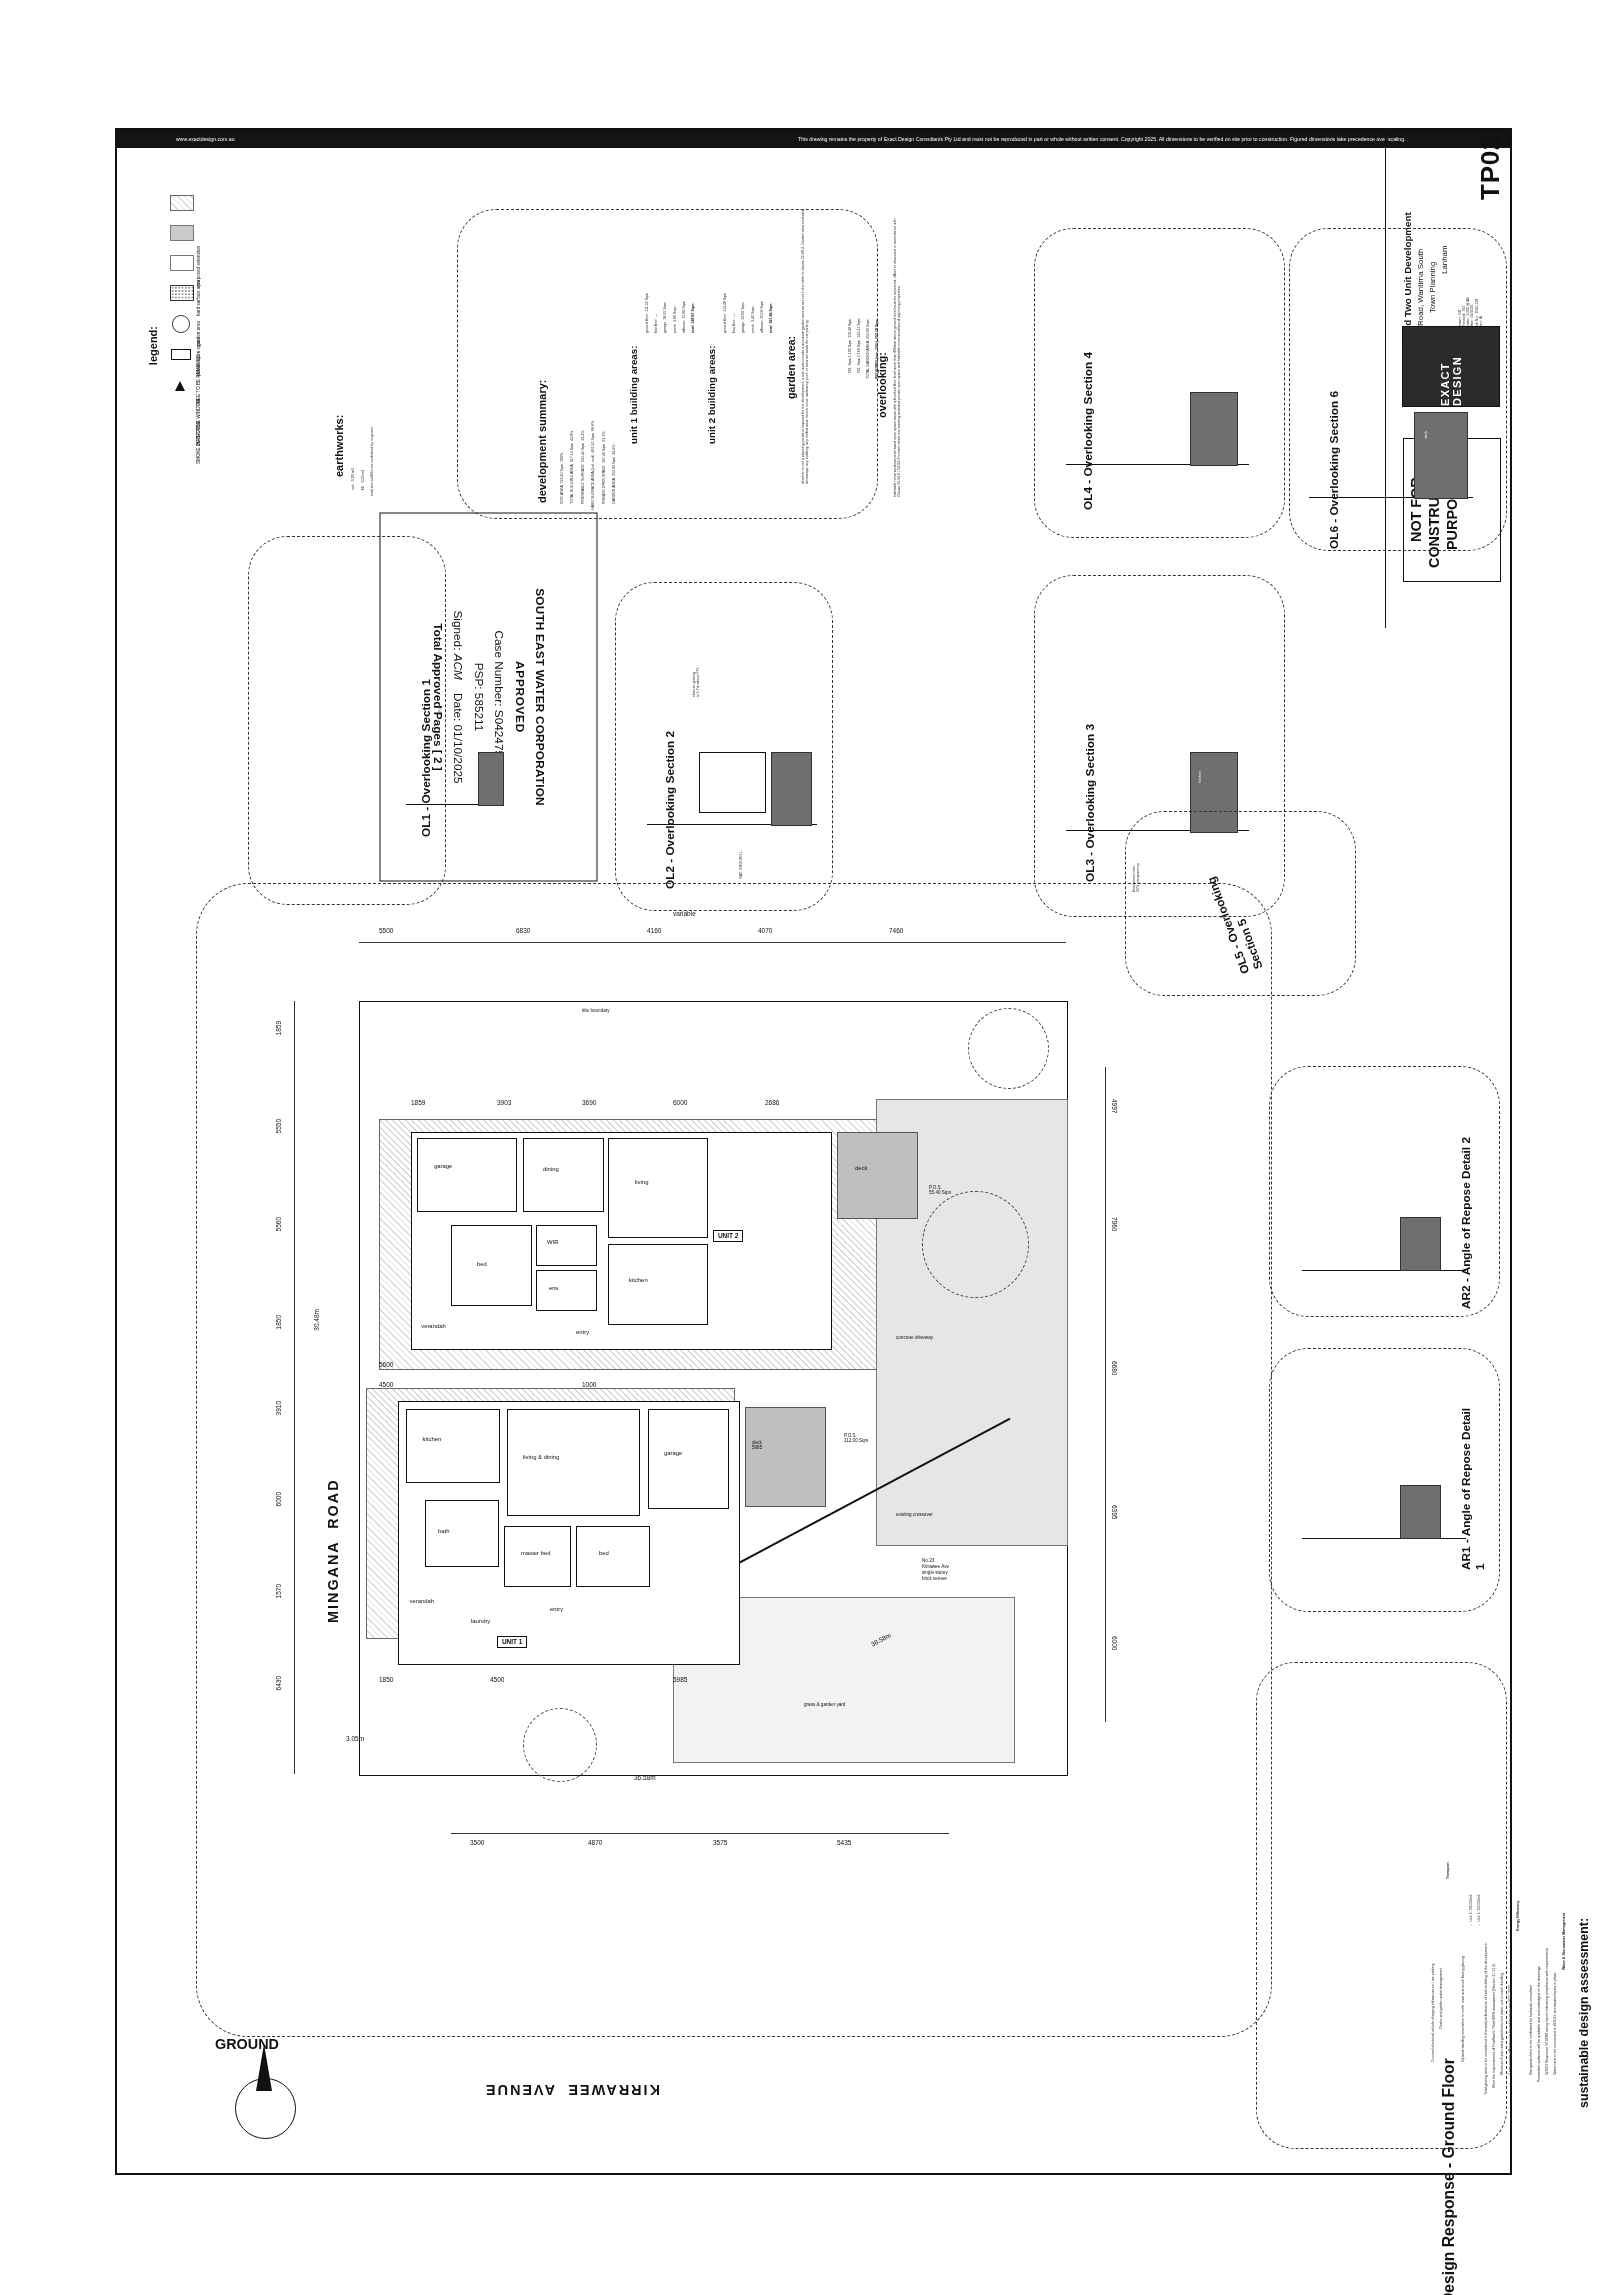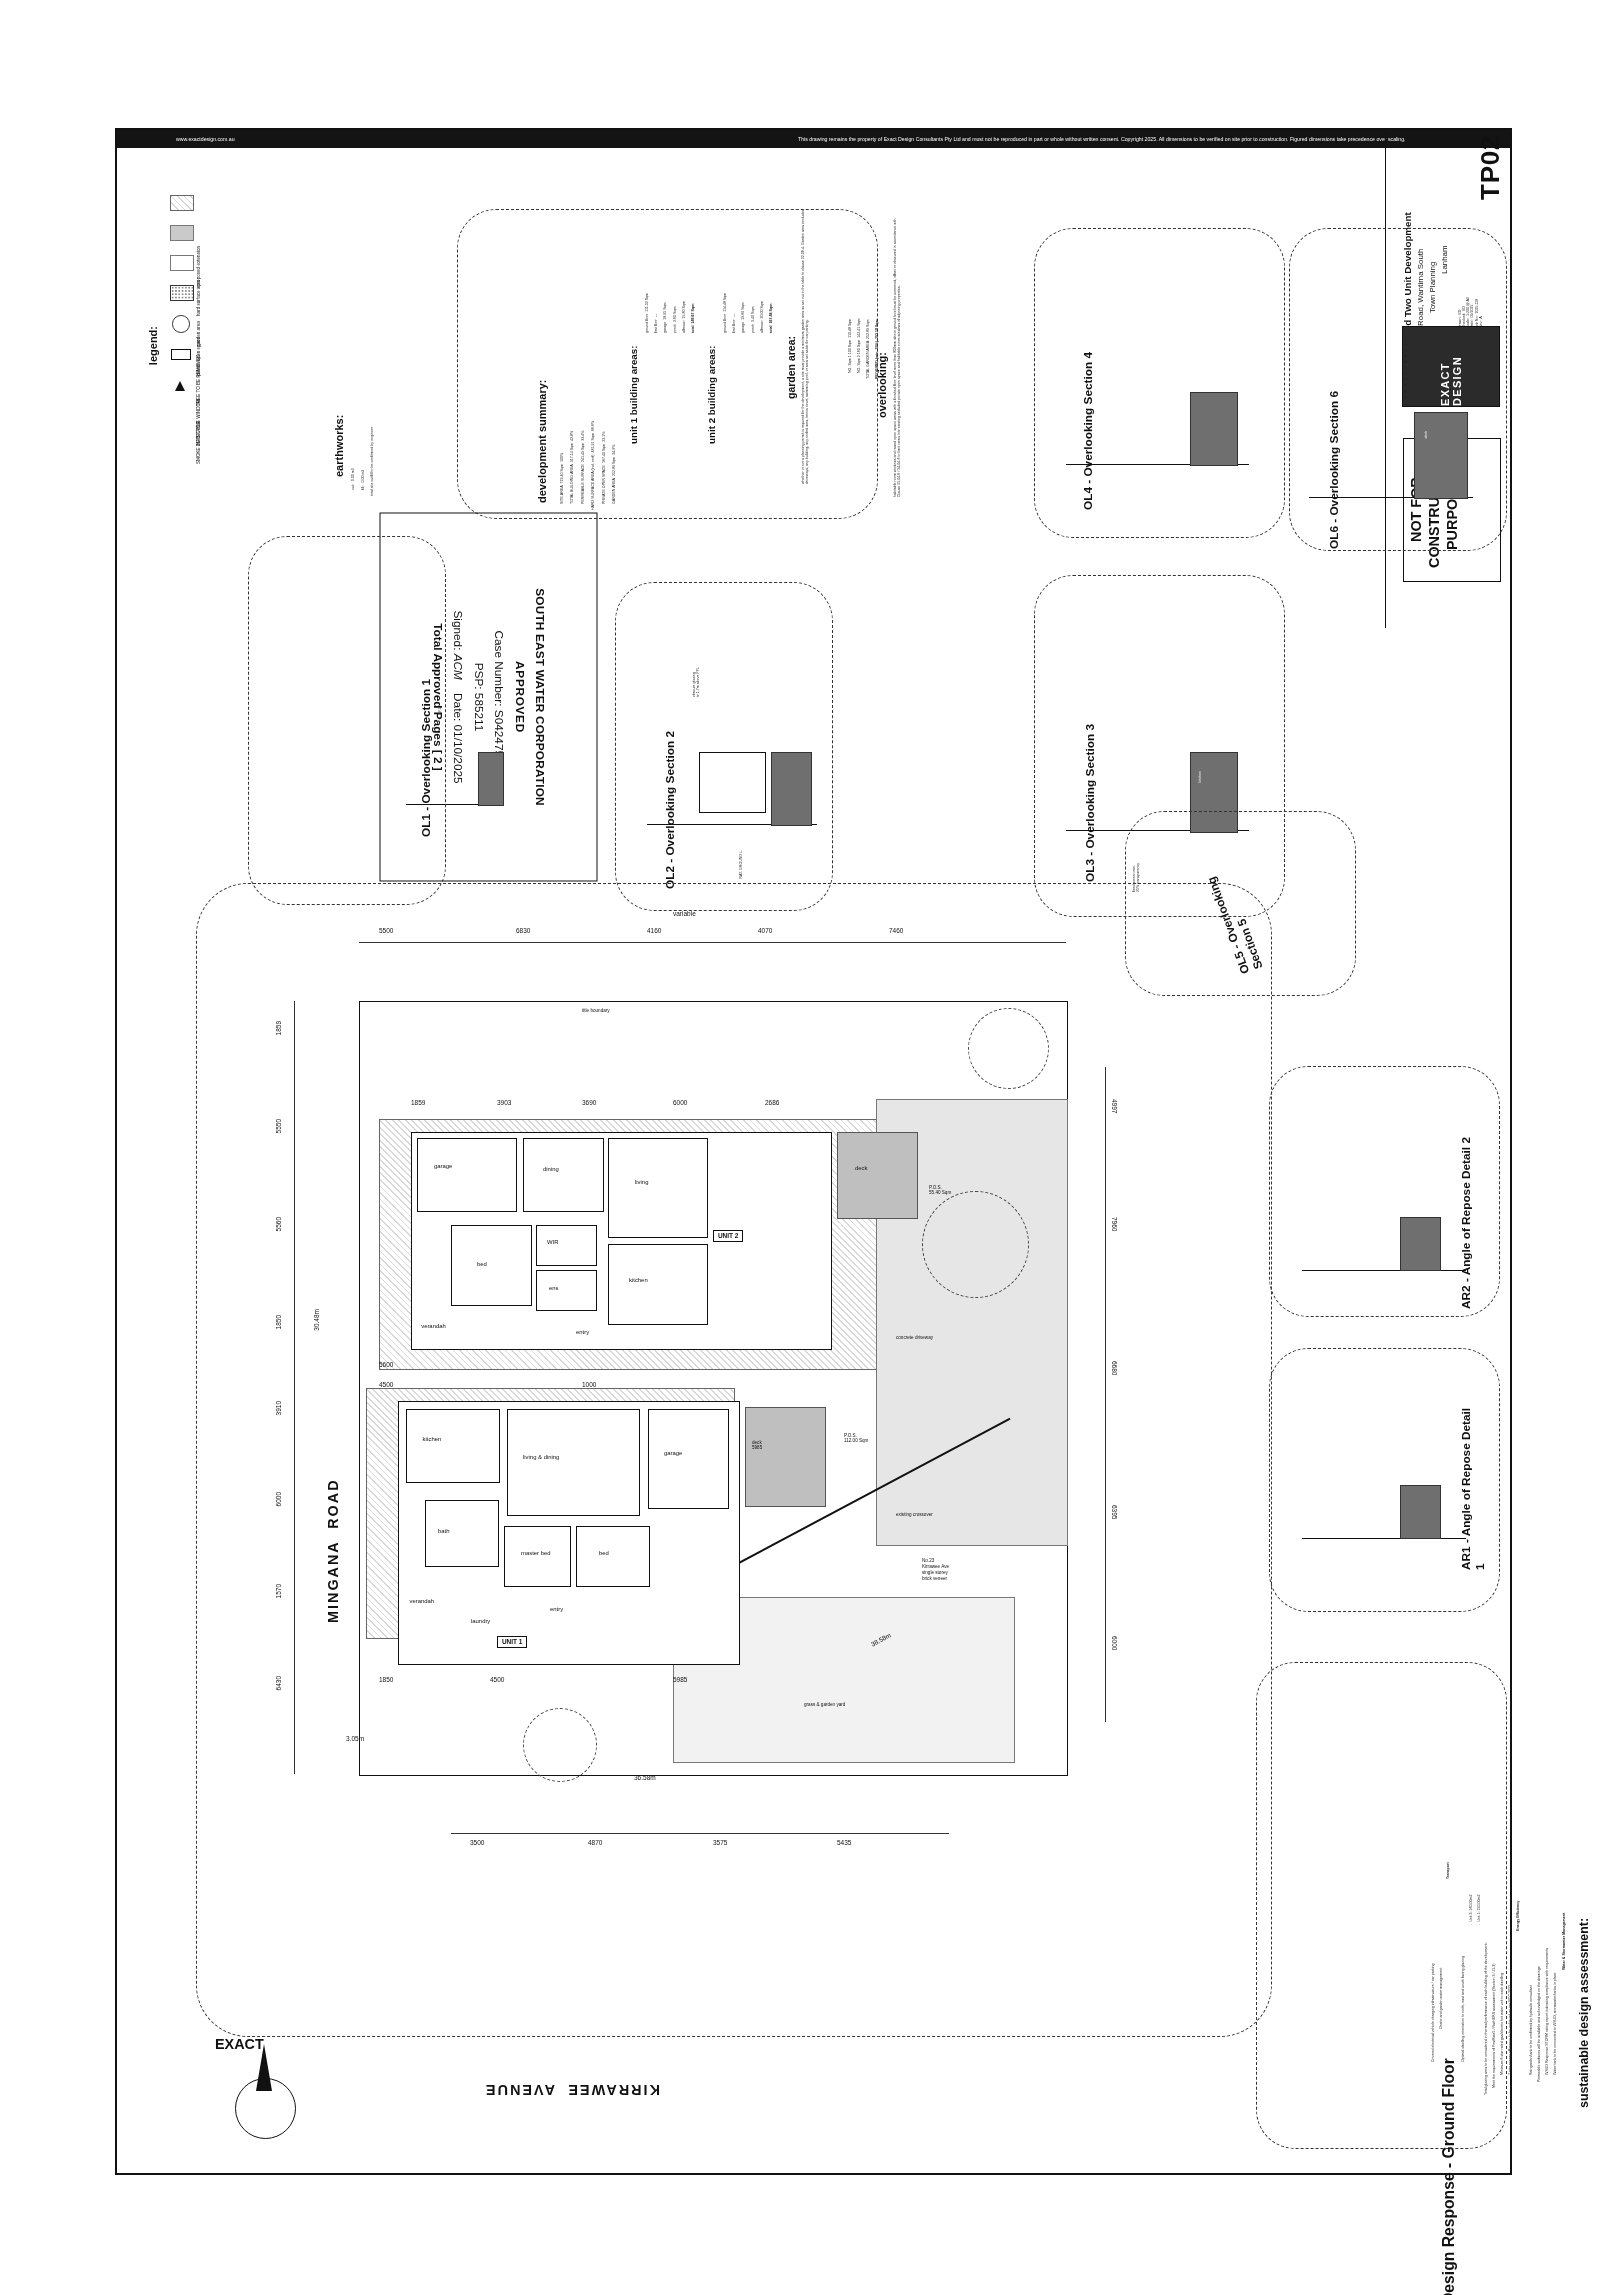--- a/index.html
+++ b/index.html
@@ -280,21 +280,21 @@
     <div class="t xtiny" style="left:80px;top:79px;writing-mode:vertical-rl;transform:rotate(180deg);height:262px;">Optimal dwelling orientation to north, east and south facing glazing</div>
 
     <div class="t xtiny b" style="left:65px;top:79px;writing-mode:vertical-rl;transform:rotate(180deg);height:79px;">Transport</div>
     <div class="t xtiny" style="left:58px;top:79px;writing-mode:vertical-rl;transform:rotate(180deg);height:229px;">Onsite and garden water management</div>
     <div class="t xtiny" style="left:50px;top:79px;writing-mode:vertical-rl;transform:rotate(180deg);height:262px;">Covered electrical vehicle charging infrastructure / car parking</div>
   </div>
 
   <div class="bigtitle" style="left:1323px;top:1807px;writing-mode:vertical-rl;transform:rotate(180deg);height:367px;">Design Response - Ground Floor</div>
 
   <div class="northsym">
-    <div class="lbl">EXACT</div>
+    <div class="lbl">GROUND</div>
     <div class="circ"></div>
     <div class="needle"></div>
   </div>
 
   <div class="t" style="left:208px;top:1277px;font-size:14.4px;font-weight:bold;letter-spacing:2px;writing-mode:vertical-rl;transform:rotate(180deg);height:216px;">MINGANA  ROAD</div>
   <div class="t" style="left:367px;top:1951px;font-size:14.4px;font-weight:bold;letter-spacing:2px;transform:rotate(180deg);">KIRRAWEE  AVENUE</div>
 
   <div class="planarea">
 
     <div class="lot" style="left:144px;top:98px;width:707px;height:773px;border:1.3px solid #111;"></div>

